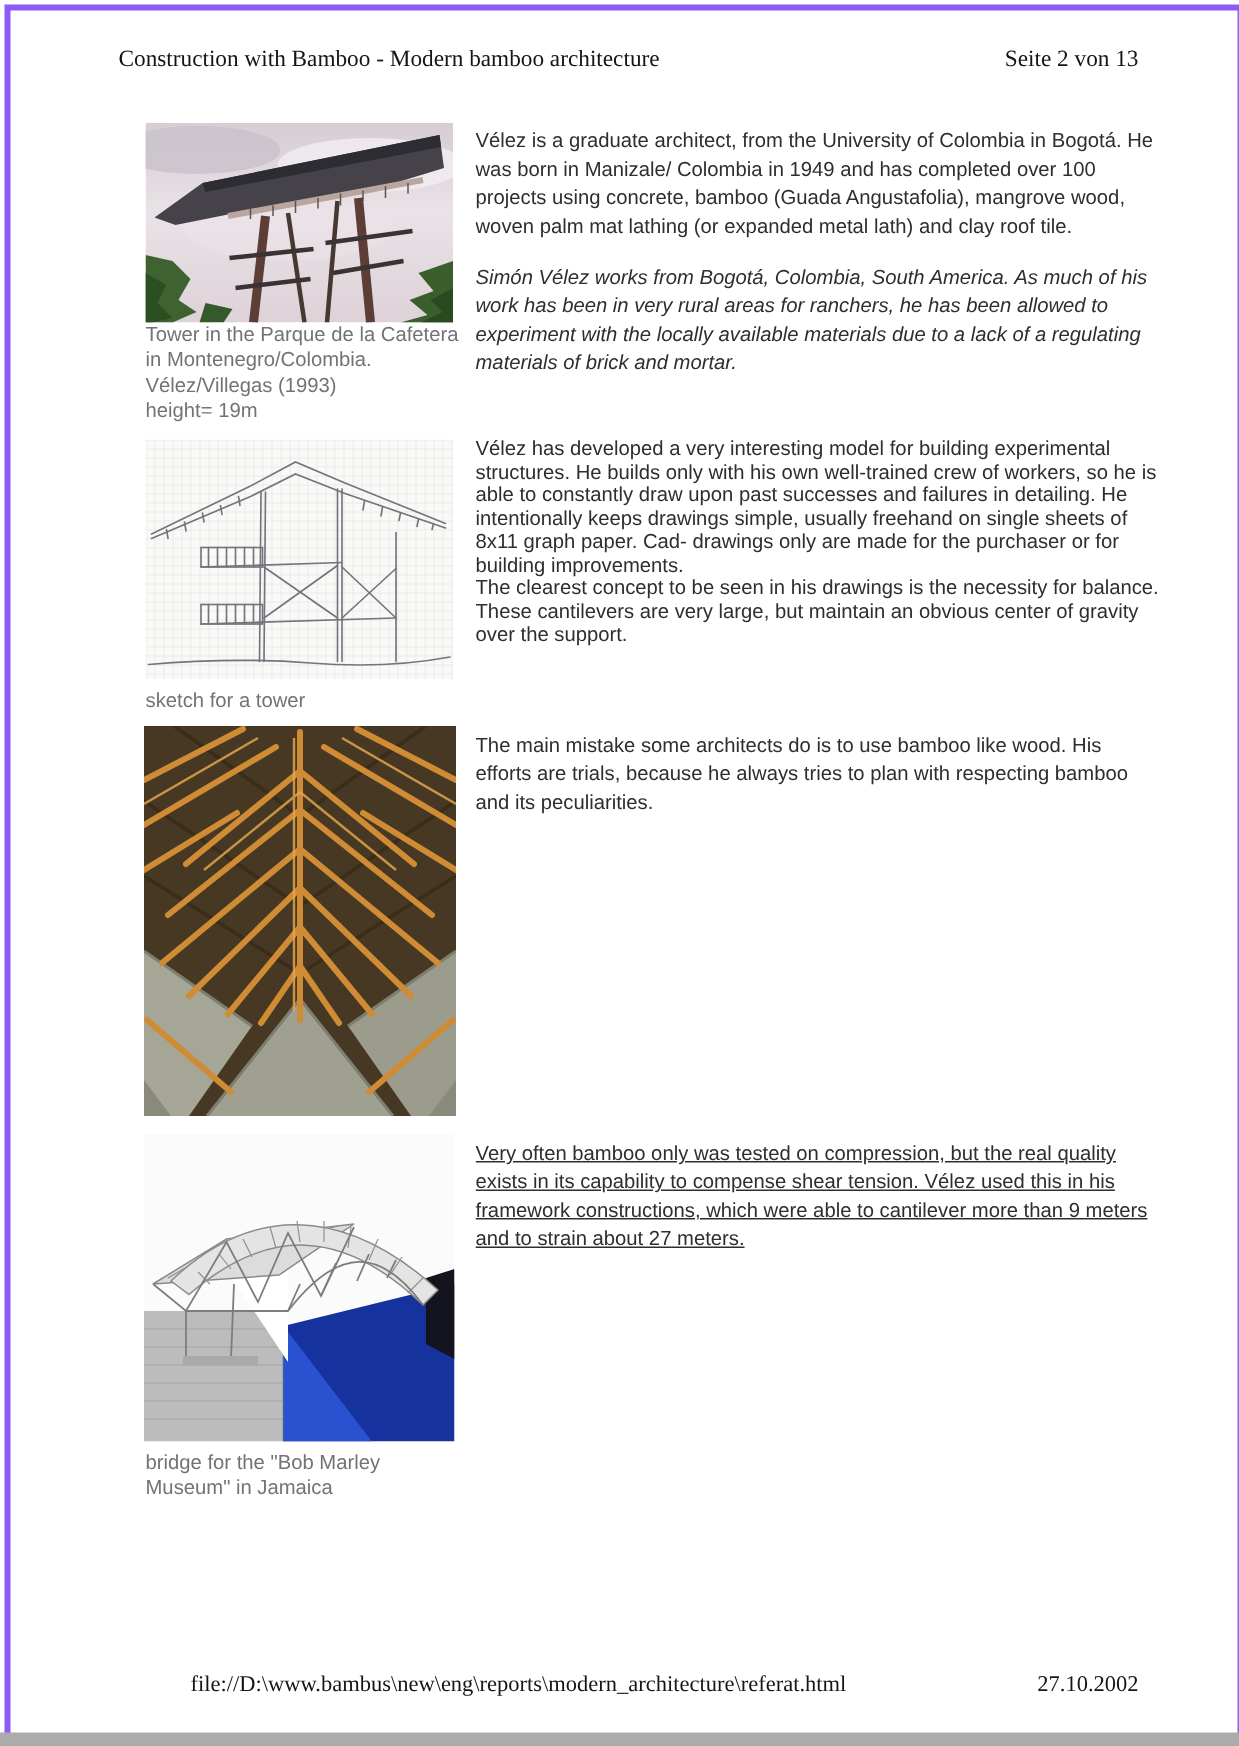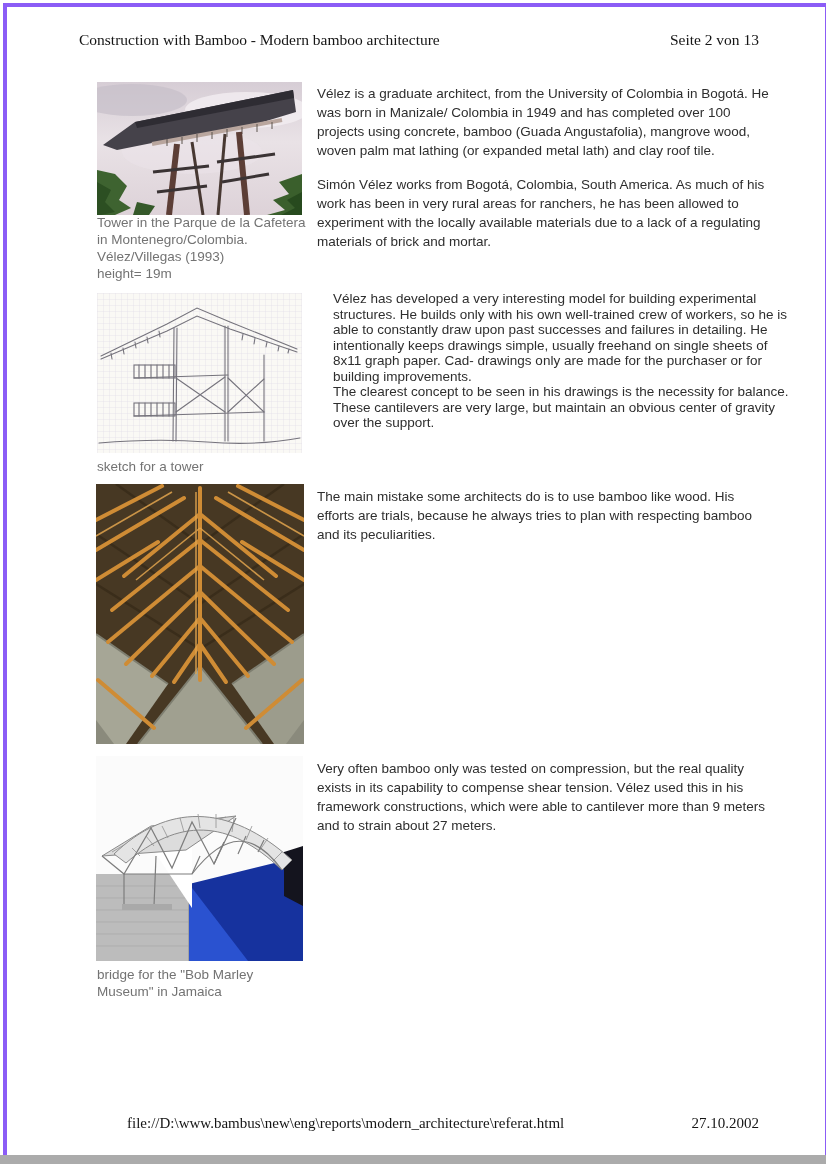--- a/index.html
+++ b/index.html
@@ -20,21 +20,21 @@
   .header-page{position:absolute;right:66px;top:24px;white-space:nowrap;}
   .footer-path{position:absolute;left:72px;top:1108px;white-space:nowrap;}
   .footer-date{position:absolute;right:66px;top:1108px;white-space:nowrap;}
 
   .para{
     position:absolute;left:310px;width:492px;overflow:hidden;
     color:#2e2e2e;font-size:13.5px;
   }
   .para .tline{white-space:nowrap;}
   .lh19 .tline{line-height:19px;height:19px;}
-  .lh15 .tline{line-height:15.5px;height:15.5px;margin-left:16px;}
+  .lh15 .tline{line-height:15.5px;height:15.5px;}
 
   .caption{
     position:absolute;left:90px;color:#737373;font-size:13.5px;
   }
   .caption .tline{white-space:nowrap;line-height:17px;height:17px;}
 
   .fig{position:absolute;}
   .fig svg{display:block;}
 </style>
 </head>
@@ -99,21 +99,21 @@
       <div class="tline">height= 19m</div>
     </div>
 
   <div class="para lh19" style="top:77px;">
       <div class="tline">Vélez is a graduate architect, from the University of Colombia in Bogotá. He</div>
       <div class="tline">was born in Manizale/ Colombia in 1949 and has completed over 100</div>
       <div class="tline">projects using concrete, bamboo (Guada Angustafolia), mangrove wood,</div>
       <div class="tline">woven palm mat lathing (or expanded metal lath) and clay roof tile.</div>
     </div>
 
-  <div class="para lh19" style="top:168px;">
+  <div class="para lh19" style="top:168px;font-style:italic;">
       <div class="tline">Simón Vélez works from Bogotá, Colombia, South America. As much of his</div>
       <div class="tline">work has been in very rural areas for ranchers, he has been allowed to</div>
       <div class="tline">experiment with the locally available materials due to a lack of a regulating</div>
       <div class="tline">materials of brick and mortar.</div>
     </div>
 
   <div class="fig" style="left:90px;top:286px;width:205px;height:160px;">
     <svg viewBox="0 0 205 160" width="205" height="160">
       <defs>
         <pattern id="grid" width="6" height="6" patternUnits="userSpaceOnUse">
@@ -259,21 +259,21 @@
         <line x1="60" y1="100" x2="58" y2="150"></line>
       </g>
       <rect x="26" y="148" width="50" height="6" fill="#a9a9a9"></rect>
     </svg>
   </div>
   <div class="caption" style="top:959px;">
       <div class="tline">bridge for the "Bob Marley</div>
       <div class="tline">Museum" in Jamaica</div>
     </div>
 
-  <div class="para lh19" style="top:752px;">
+  <div class="para lh19" style="top:752px;text-decoration:underline;">
       <div class="tline">Very often bamboo only was tested on compression, but the real quality</div>
       <div class="tline">exists in its capability to compense shear tension. Vélez used this in his</div>
       <div class="tline">framework constructions, which were able to cantilever more than 9 meters</div>
       <div class="tline">and to strain about 27 meters.</div>
     </div>
 
   <div class="serif footer-path" style="font-size:15px;margin-left:48px;">file://D:\www.bambus\new\eng\reports\modern_architecture\referat.html</div>
   <div class="serif footer-date" style="font-size:15px;">27.10.2002</div>
 
 </div>

